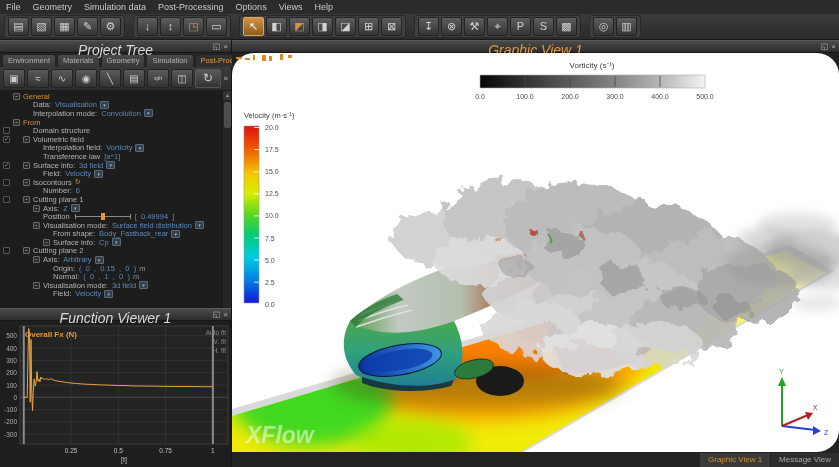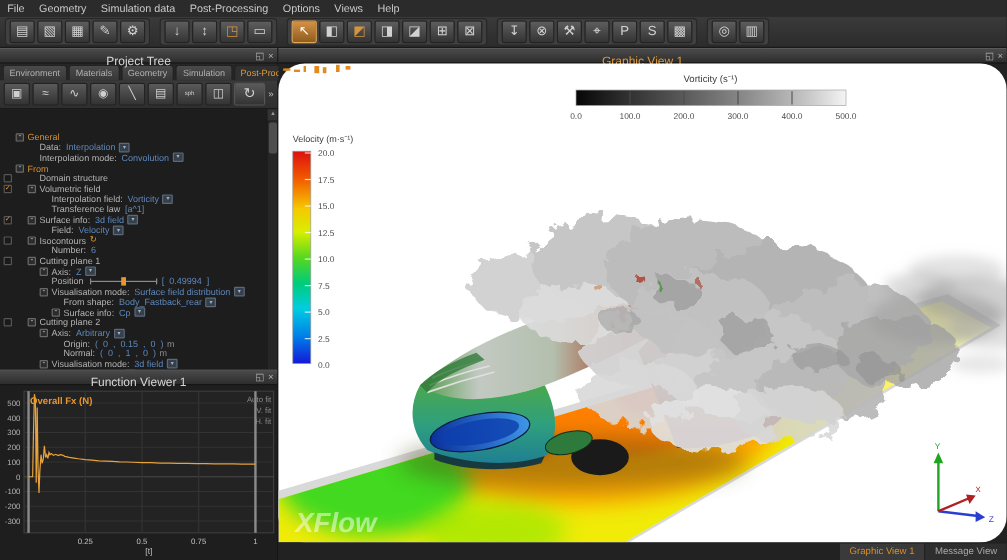--- a/index.html
+++ b/index.html
@@ -17,41 +17,41 @@
              display:flex; align-items:center; gap:8px; padding:0 4px; }
   .tgroup { display:flex; gap:2px; background:#404040; border:1px solid #282828; border-radius:3px; padding:1px 3px; }
   .tbtn { width:21px; height:19px; background:linear-gradient(#5e5e5e,#343434); border:1px solid #232323;
           border-radius:2px; color:#d2d2d2; font-size:11px; line-height:17px; text-align:center; }
   .tbtn.active { background:linear-gradient(#d49245,#8f5c1e); border-color:#e2a755; color:#fff; }
   .tbtn.tint { color:#d4953f; }
 
   
   .panel-title { height:13px; background:linear-gradient(#4a4a4a,#2d2d2d); border-top:1px solid #5a5a5a;
                  border-bottom:1px solid #161616; position:relative; text-align:center; }
-  .panel-title .t { font-size:10px; color:#d8d8d8; line-height:12px; }
+  .panel-title .t { font-size:14px; color:#d8d8d8; line-height:12px;font-style:italic; }
   .panel-title.hl .t { color:#e09a3c; }
   .panel-title .icons { position:absolute; right:3px; top:0; display:flex; gap:3px; }
   .panel-title .icons span { font-size:8px; color:#b0b0b0; line-height:12px; }
 
   
   #left-panel { position:absolute; left:0; top:40px; width:232px; height:268px; background:#2e2e2e; border-right:1px solid #141414; }
   #tabs { height:14px; display:flex; gap:1px; padding:1px 2px 0; background:#262626; }
   .tab { font-size:7.5px; color:#b0b0b0; background:linear-gradient(#4a4a4a,#383838); padding:0 5px;
          line-height:12px; border:1px solid #222; border-bottom:none; border-radius:3px 3px 0 0; white-space:nowrap; }
   .tab.active { color:#e09a3c; background:#303030; }
   #pp-toolbar { height:24px; background:linear-gradient(#3a3a3a,#2f2f2f); display:flex; align-items:center;
                 gap:2px; padding:0 3px; border-bottom:1px solid #191919; }
   .ppbtn { width:22px; height:19px; background:linear-gradient(#5a5a5a,#333); border:1px solid #232323;
            border-radius:2px; color:#cfcfcf; font-size:10px; line-height:17px; text-align:center; }
   .ppbtn.sm { font-size:5px; }
   .ppbtn.lg { width:26px; border-color:#555; font-size:12px; }
   #pp-overflow { margin-left:auto; color:#bbb; font-size:8px; }
 
   
-  #tree { position:relative; height:261px; background:#1d1d1d; padding-top:19px; overflow:hidden; }
+  #tree { position:relative; height:261px; background:#1d1d1d; padding-top:1px; overflow:hidden; }
   .trow { display:flex; align-items:center; height:8.6px; }
   .gutter { width:13px; display:flex; justify-content:center; flex:none; }
   .cb { width:7px; height:7px; background:#1a1a1a; border:1px solid #555; border-radius:1px;
         font-size:6px; color:#e8962e; line-height:5px; text-align:center; }
   .ind { flex:none; }
   .exp { flex:none; width:7px; height:7px; border:1px solid #6a6a6a; background:#2b2b2b; color:#c9c9c9;
          font-size:7px; line-height:4px; text-align:center; border-radius:1px; margin-right:3px; }
   .lab { font-size:7.5px; color:#b3b3b3; white-space:pre; }
   .lab.group { color:#d78f2e; }
   .val { font-size:7.5px; color:#5d87bb; margin-left:4px; white-space:pre; }
@@ -171,21 +171,21 @@
           <div class="gutter"></div>
           <div class="ind" style="width: 0px;"></div>
           <div class="exp">-</div>
           <span class="lab group">General</span>
         </div>
         <div class="trow">
           <div class="gutter"></div>
           <div class="ind" style="width: 10px;"></div>
           <div class="ind" style="width: 10px;"></div>
           <span class="lab">Data:</span>
-          <span class="val">Interpolation</span>
+          <span class="val">Visualisation</span>
           <div class="dd">▾</div>
         </div>
         <div class="trow">
           <div class="gutter"></div>
           <div class="ind" style="width: 10px;"></div>
           <div class="ind" style="width: 10px;"></div>
           <span class="lab">Interpolation mode:</span>
           <span class="val">Convolution</span>
           <div class="dd">▾</div>
         </div>

